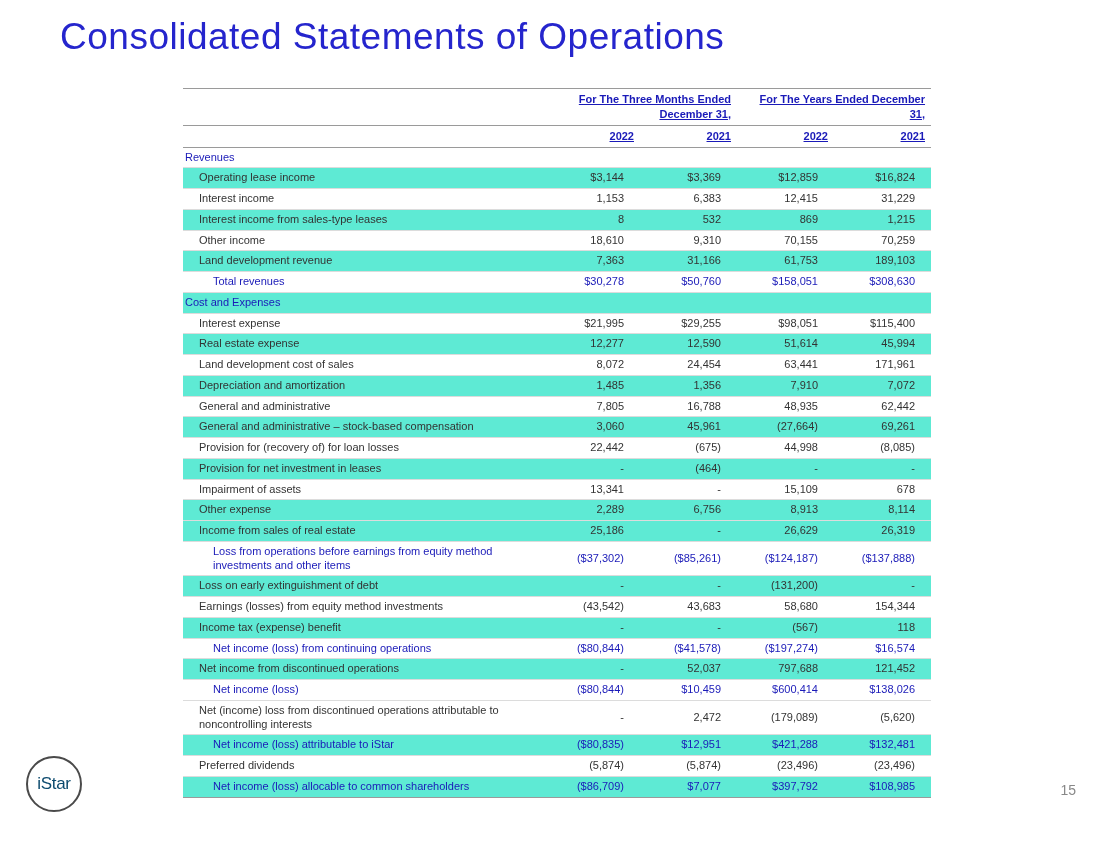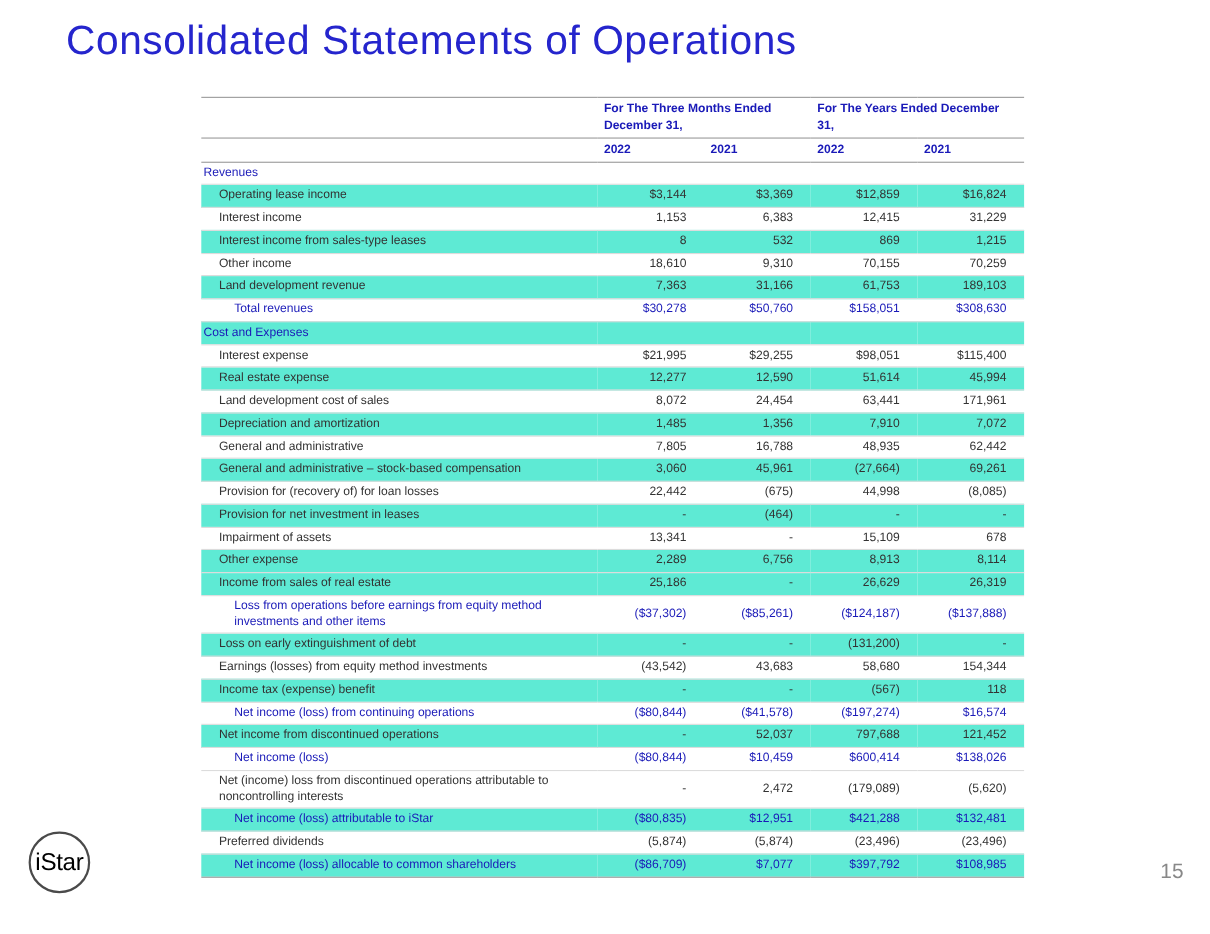--- a/index.html
+++ b/index.html
@@ -29,23 +29,24 @@
     border-collapse: collapse;
     table-layout: fixed;
     font-size: 11px;
   }
   .fin-table col.c-label { width: 360px; }
   .fin-table col.c-num { width: 97px; }
 
   .fin-table thead th {
     color: #1a1ab8;
     font-weight: bold;
-    text-align: left;
+    text-align: right;
     vertical-align: top;
     padding: 3px 6px;
+    text-decoration: underline;
   }
   .fin-table thead tr.group-row th {
     border-top: 1px solid #9a9a9a;
     border-bottom: 1px solid #9a9a9a;
     line-height: 1.35;
   }
   .fin-table thead tr.group-row th.spacer {
     border-bottom: 1px solid #9a9a9a;
   }
   .fin-table thead tr.year-row th {
@@ -87,35 +88,35 @@
     left: 26px; top: 756px;
     width: 56px; height: 56px;
     border: 2px solid #4a4a4a;
     border-radius: 50%;
     display: flex;
     align-items: center;
     justify-content: center;
     background: #fff;
   }
   .logo span {
-    font-size: 22px;
-    color: #000000;
+    font-size: 17px;
+    color: #0c4a6e;
     letter-spacing: -0.3px;
   }
   .footnote {
     position: absolute;
     left: 100px; top: 810px;
     font-size: 9px;
     color: #777;
     margin-top: 44px;
   }
   .page-number {
     position: absolute;
     right: 24px; top: 782px;
-    font-size: 19px;
+    font-size: 14px;
     color: #888;
   }
 </style>
 </head>
 <body>
 
 <h1 class="slide-title">Consolidated Statements of Operations</h1>
 
 <table class="fin-table">
   <colgroup>

